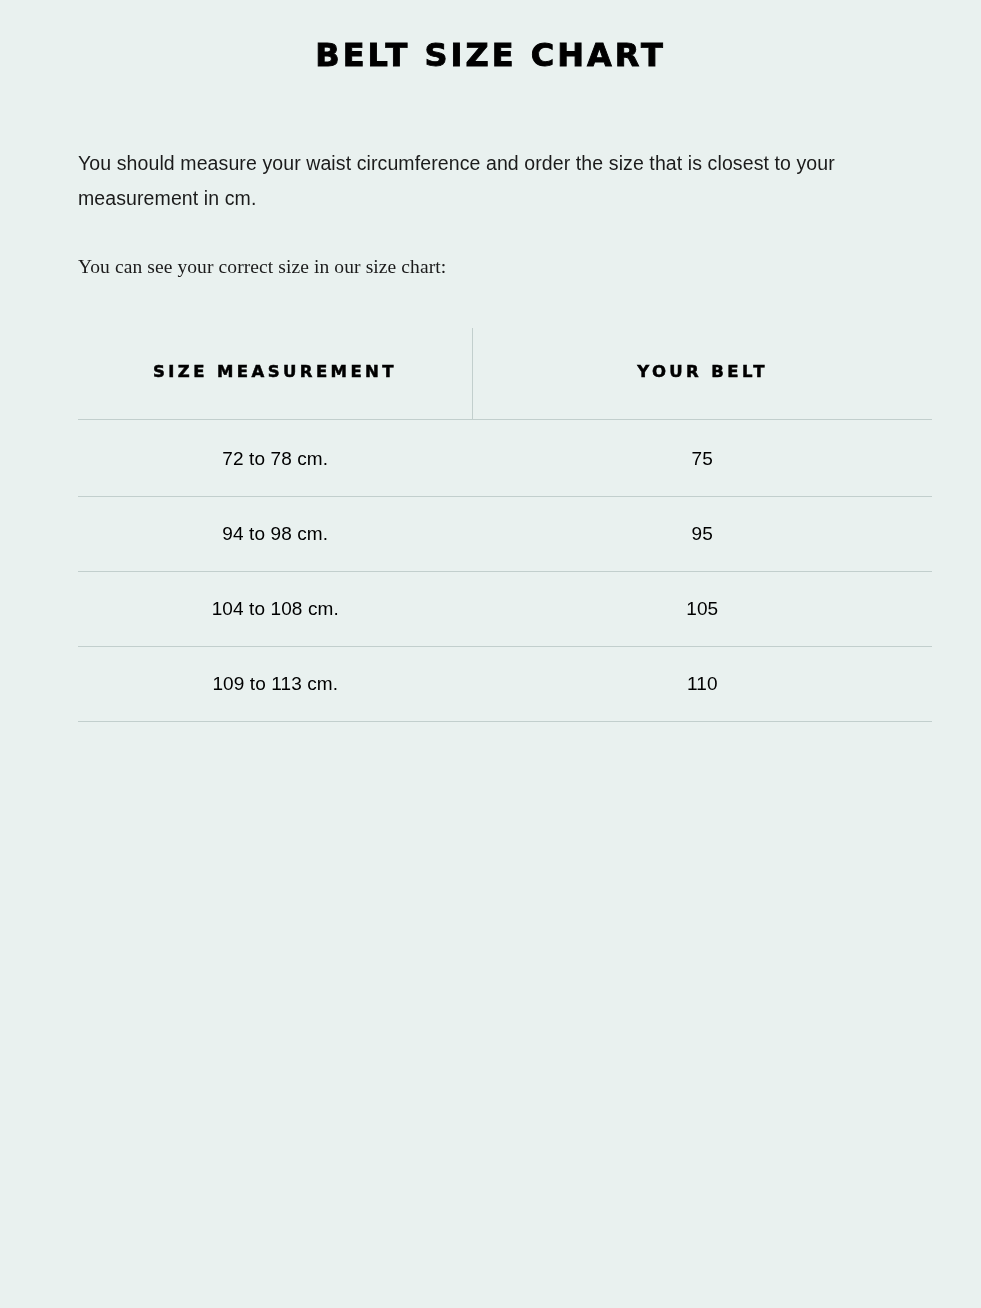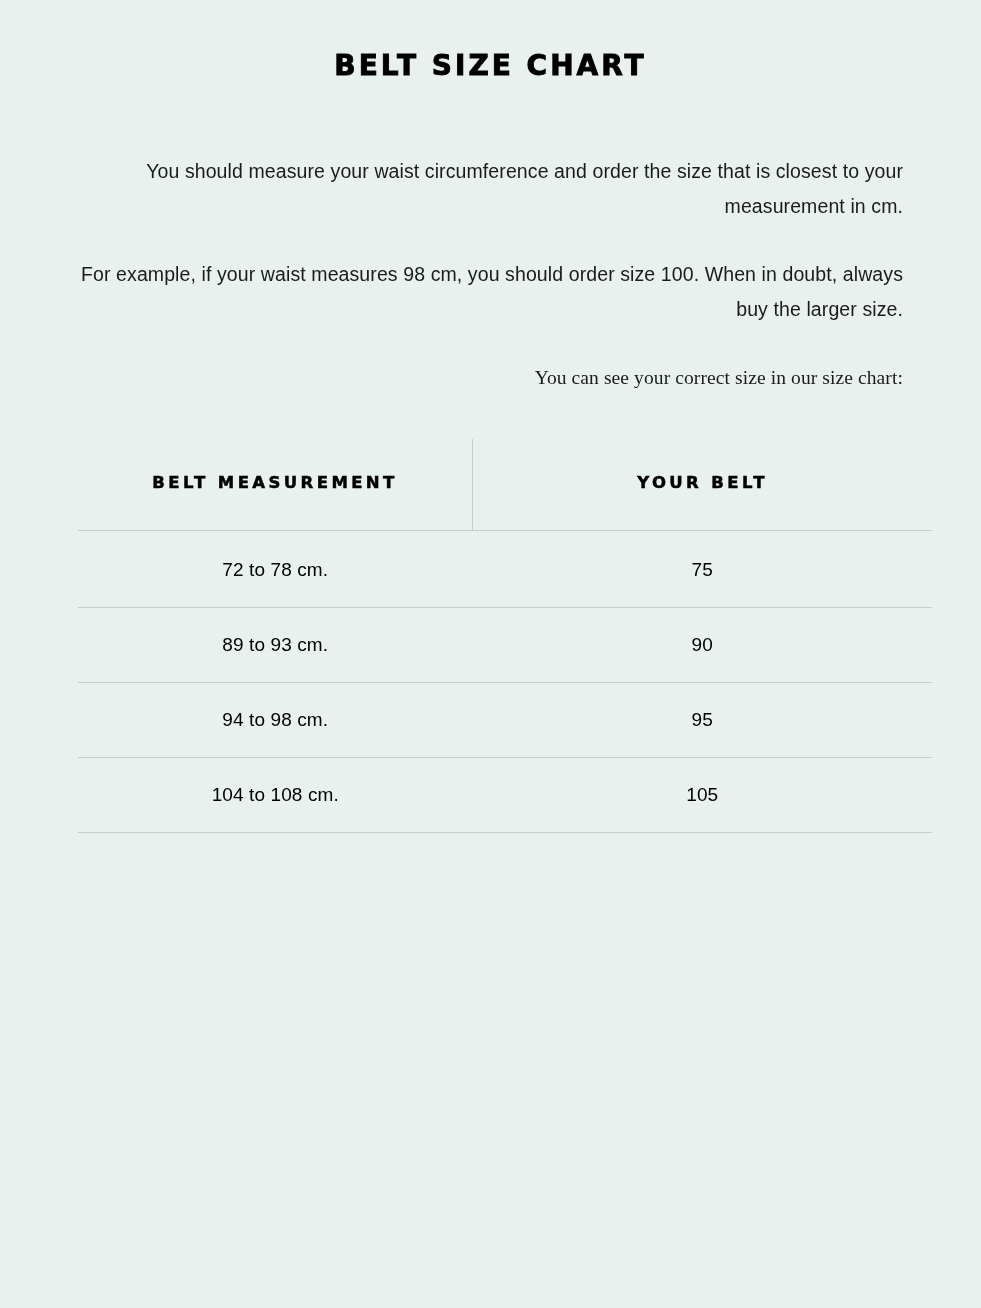--- a/index.html
+++ b/index.html
@@ -19,31 +19,30 @@
     min-height: 1308px;
     box-sizing: border-box;
     padding: 0;
     position: relative;
     overflow: hidden;
   }
   .title {
     text-align: center;
     font-family: "DejaVu Sans", sans-serif;
     font-weight: 700;
-    font-size: 28px;
+    font-size: 32px;
     letter-spacing: 3px;
-    margin: 16px;
+    margin: 3px;
     padding-top: 33px;
     color: #000;
     -webkit-text-stroke: 0.9px #000;
   }
   .body-copy {
     margin: 0;
     padding: 0 78px;
-    text-align: right;
   }
   .para {
     font-size: 19.5px;
     line-height: 35px;
     color: #1b1b1b;
     margin: 0 0 33px 0;
     max-width: 845px;
     letter-spacing: 0.1px;
   }
   .para.first {
@@ -92,46 +91,45 @@
 </style>
 </head>
 <body>
 
 <div class="page">
 
   <h1 class="title">BELT SIZE CHART</h1>
 
   <div class="body-copy">
     <p class="para first">You should measure your waist circumference and order the size that is closest to your measurement in cm.</p>
-    <p class="para">For example, if your waist measures 98 cm, you should order size 100. When in doubt, always buy the larger size.</p>
     <p class="para last">You can see your correct size in our size chart:</p>
   </div>
 
   <div class="table-wrap">
     <table>
       <thead>
         <tr>
-          <th class="col-measure">BELT MEASUREMENT</th>
+          <th class="col-measure">SIZE MEASUREMENT</th>
           <th class="col-size">YOUR BELT</th>
         </tr>
       </thead>
       <tbody id="table-body">
           <tr>
             <td class="col-measure">72 to 78 cm.</td>
             <td class="col-size">75</td>
           </tr>
           <tr>
-            <td class="col-measure">89 to 93 cm.</td>
-            <td class="col-size">90</td>
-          </tr>
-          <tr>
             <td class="col-measure">94 to 98 cm.</td>
             <td class="col-size">95</td>
           </tr>
           <tr>
             <td class="col-measure">104 to 108 cm.</td>
             <td class="col-size">105</td>
+          </tr>
+          <tr>
+            <td class="col-measure">109 to 113 cm.</td>
+            <td class="col-size">110</td>
           </tr>
         </tbody>
     </table>
   </div>
 
 </div>
 
 </body></html>

